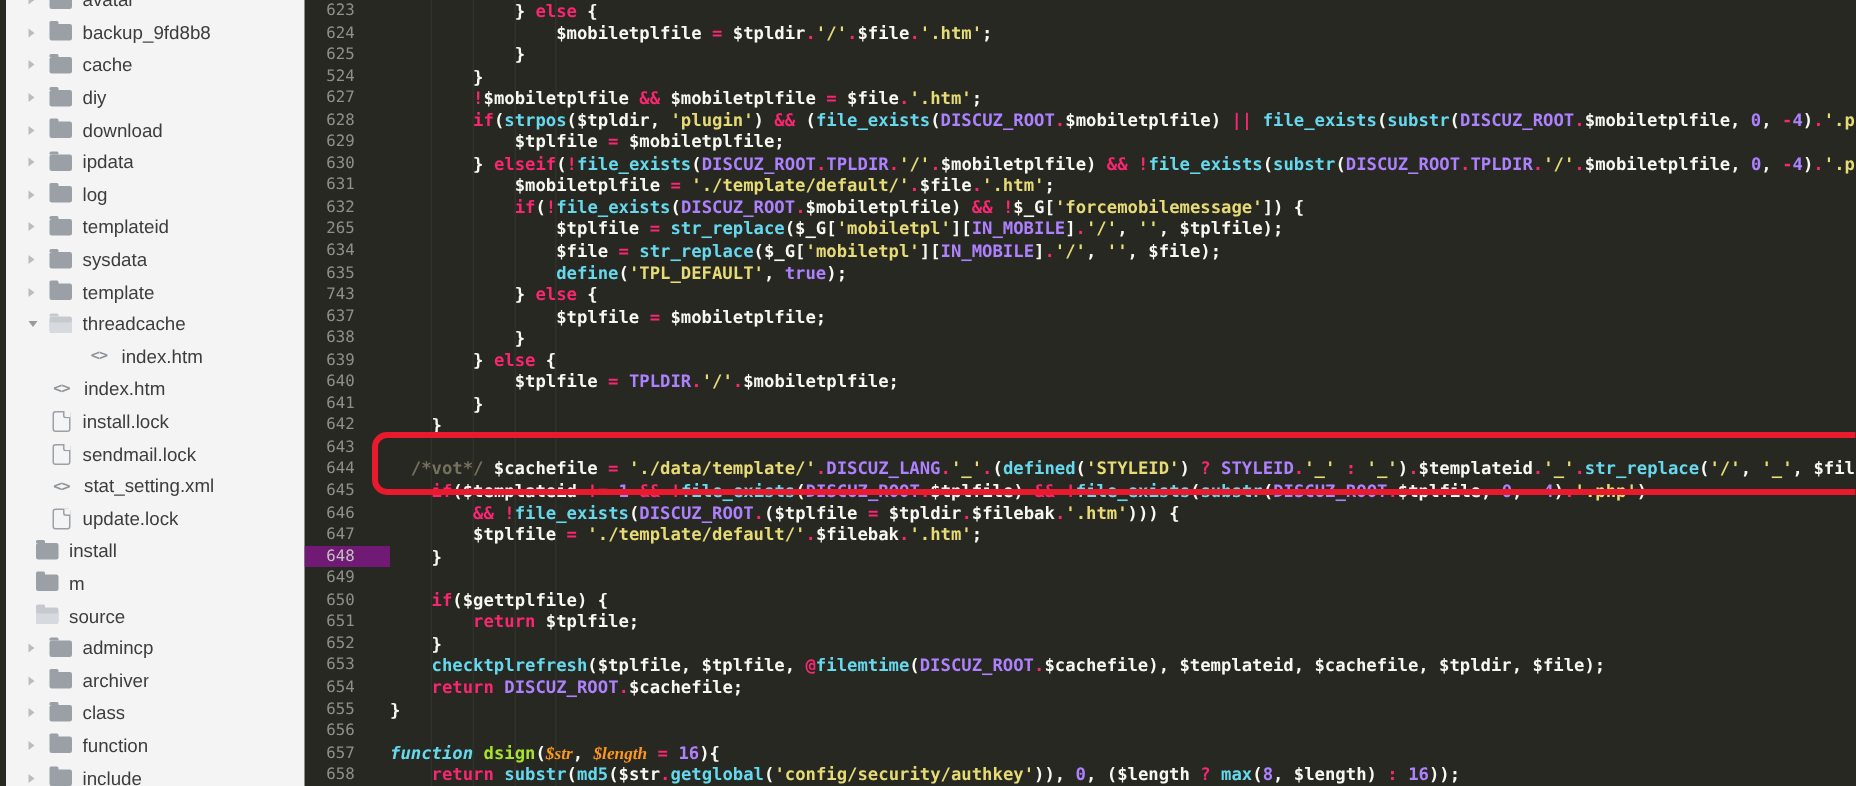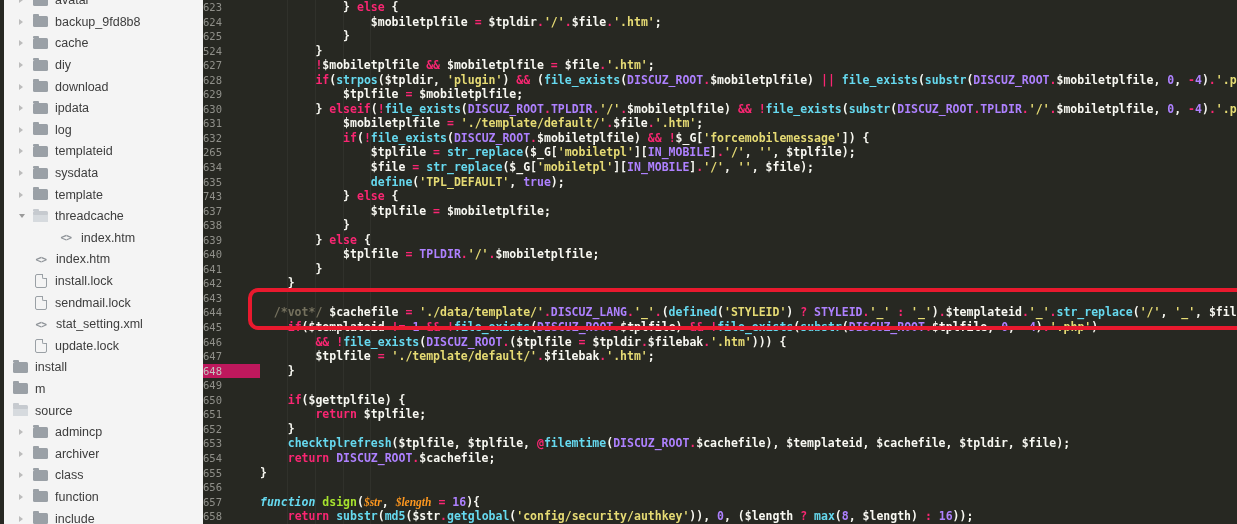--- a/index.html
+++ b/index.html
@@ -5,21 +5,21 @@
   html,body{margin:0;padding:0;background:#272822;}
   #app{position:relative;width:1237px;height:524px;overflow:hidden;
        font-family:"Liberation Sans",sans-serif;}
 
   
   #sidebar{position:absolute;left:4px;top:0;width:203px;height:524px;
            background:#f4f4f4;overflow:hidden;}
   #sb-items{margin-top:-10.5px;}
   .sb-row{position:relative;display:flex;align-items:center;height:21.6px;
           font-size:12.5px;color:#3d3d3d;white-space:nowrap;cursor:default;}
-  .sb-row.lvl0{padding-left:9px;}
+  .sb-row.lvl0{padding-left:20px;}
   .sb-row.lvl1{padding-left:29px;}
   .sb-row.lvl2{padding-left:54px;}
   .chev{position:absolute;width:0;height:0;}
   .chev.right{border-left:4px solid #bcbcbc;border-top:3.5px solid transparent;
               border-bottom:3.5px solid transparent;}
   .chev.down{border-top:4px solid #9a9a9a;border-left:3.5px solid transparent;
              border-right:3.5px solid transparent;}
   .lvl1>.chev{left:15px;}
   .ic{flex:none;margin-right:7px;}
   .ic.folder{width:15px;height:11px;background:#9aa0a6;border-radius:1.5px;position:relative;}
@@ -36,23 +36,23 @@
   .ic.file::before{content:'';position:absolute;top:-1px;right:-1px;width:4px;height:4px;
                    background:#f4f4f4;border-left:1.3px solid #9aa0a5;
                    border-bottom:1.3px solid #9aa0a5;border-bottom-left-radius:2px;}
   .lb{overflow:hidden;}
 
   
   #editor{position:absolute;left:203px;top:0;right:0;height:524px;background:#272822;
           overflow:hidden;font-family:"DejaVu Sans Mono",monospace;}
   .guide{position:absolute;top:0;bottom:0;width:1px;background:rgba(255,255,255,0.045);}
   .cl{display:flex;height:14.556px;}
-  .g{flex:none;width:57px;box-sizing:border-box;text-align:left;padding-right:9px;
+  .g{flex:none;width:57px;box-sizing:border-box;text-align:center;padding-right:9px;
      color:#90908a;font-size:10.5px;line-height:14.556px;font-weight:normal;}
-  .cl.hl .g{background:#be185d;color:#c2c2bf;}
+  .cl.hl .g{background:#701a75;color:#c2c2bf;}
   .t{flex:1;white-space:pre;tab-size:4;-moz-tab-size:4;font-size:11.5px;
      line-height:14.556px;font-weight:bold;color:#f8f8f2;overflow:hidden;}
   .tk-p{color:#f8f8f2;}
   .tk-k{color:#f92672;}
   .tk-s{color:#e6db74;}
   .tk-c{color:#ae81ff;}
   .tk-f{color:#66d9ef;}
   .tk-m{color:#75715e;}
   .tk-g{color:#a6e22e;}
   .tk-o{color:#fd971f;font-style:italic;font-family:Liberation Serif, serif;}

